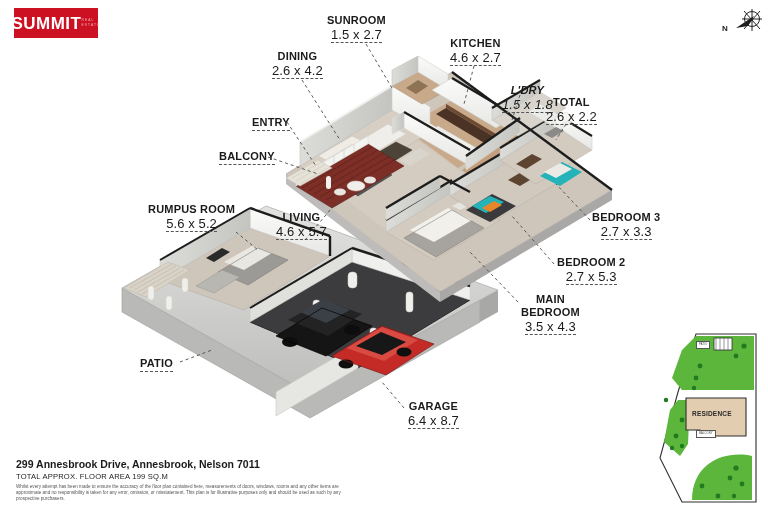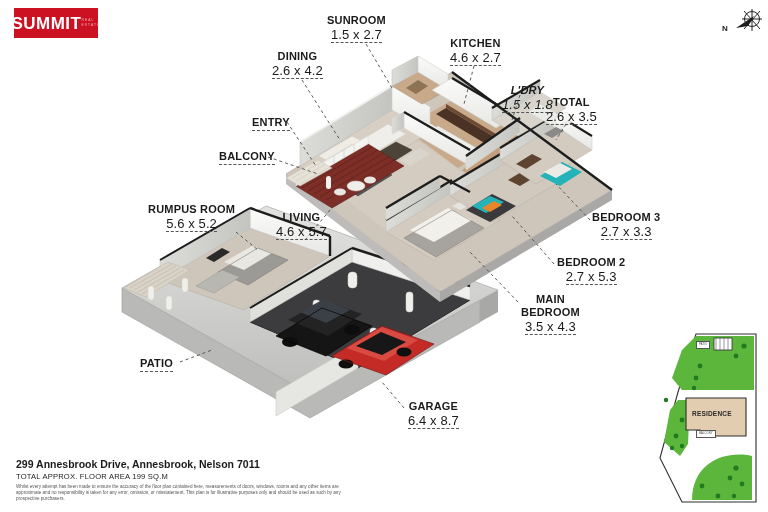--- a/index.html
+++ b/index.html
@@ -335,21 +335,21 @@
     <div><span class="dim">4.6 x 2.7</span></div>
   </div>
 
   <div class="lbl" style="left:502px;top:84px;font-style:italic;">
     <div class="name">L'DRY</div>
     <div><span class="dim">1.5 x 1.8</span></div>
   </div>
 
   <div class="lbl" style="left:546px;top:96px;">
     <div class="name">TOTAL</div>
-    <div><span class="dim">2.6 x 3.5</span></div>
+    <div><span class="dim">2.6 x 2.2</span></div>
   </div>
 
   <div class="lbl" style="left:252px;top:114px;">
     <div class="name underl">ENTRY</div>
   </div>
 
   <div class="lbl" style="left:219px;top:148px;">
     <div class="name underl">BALCONY</div>
   </div>
 

